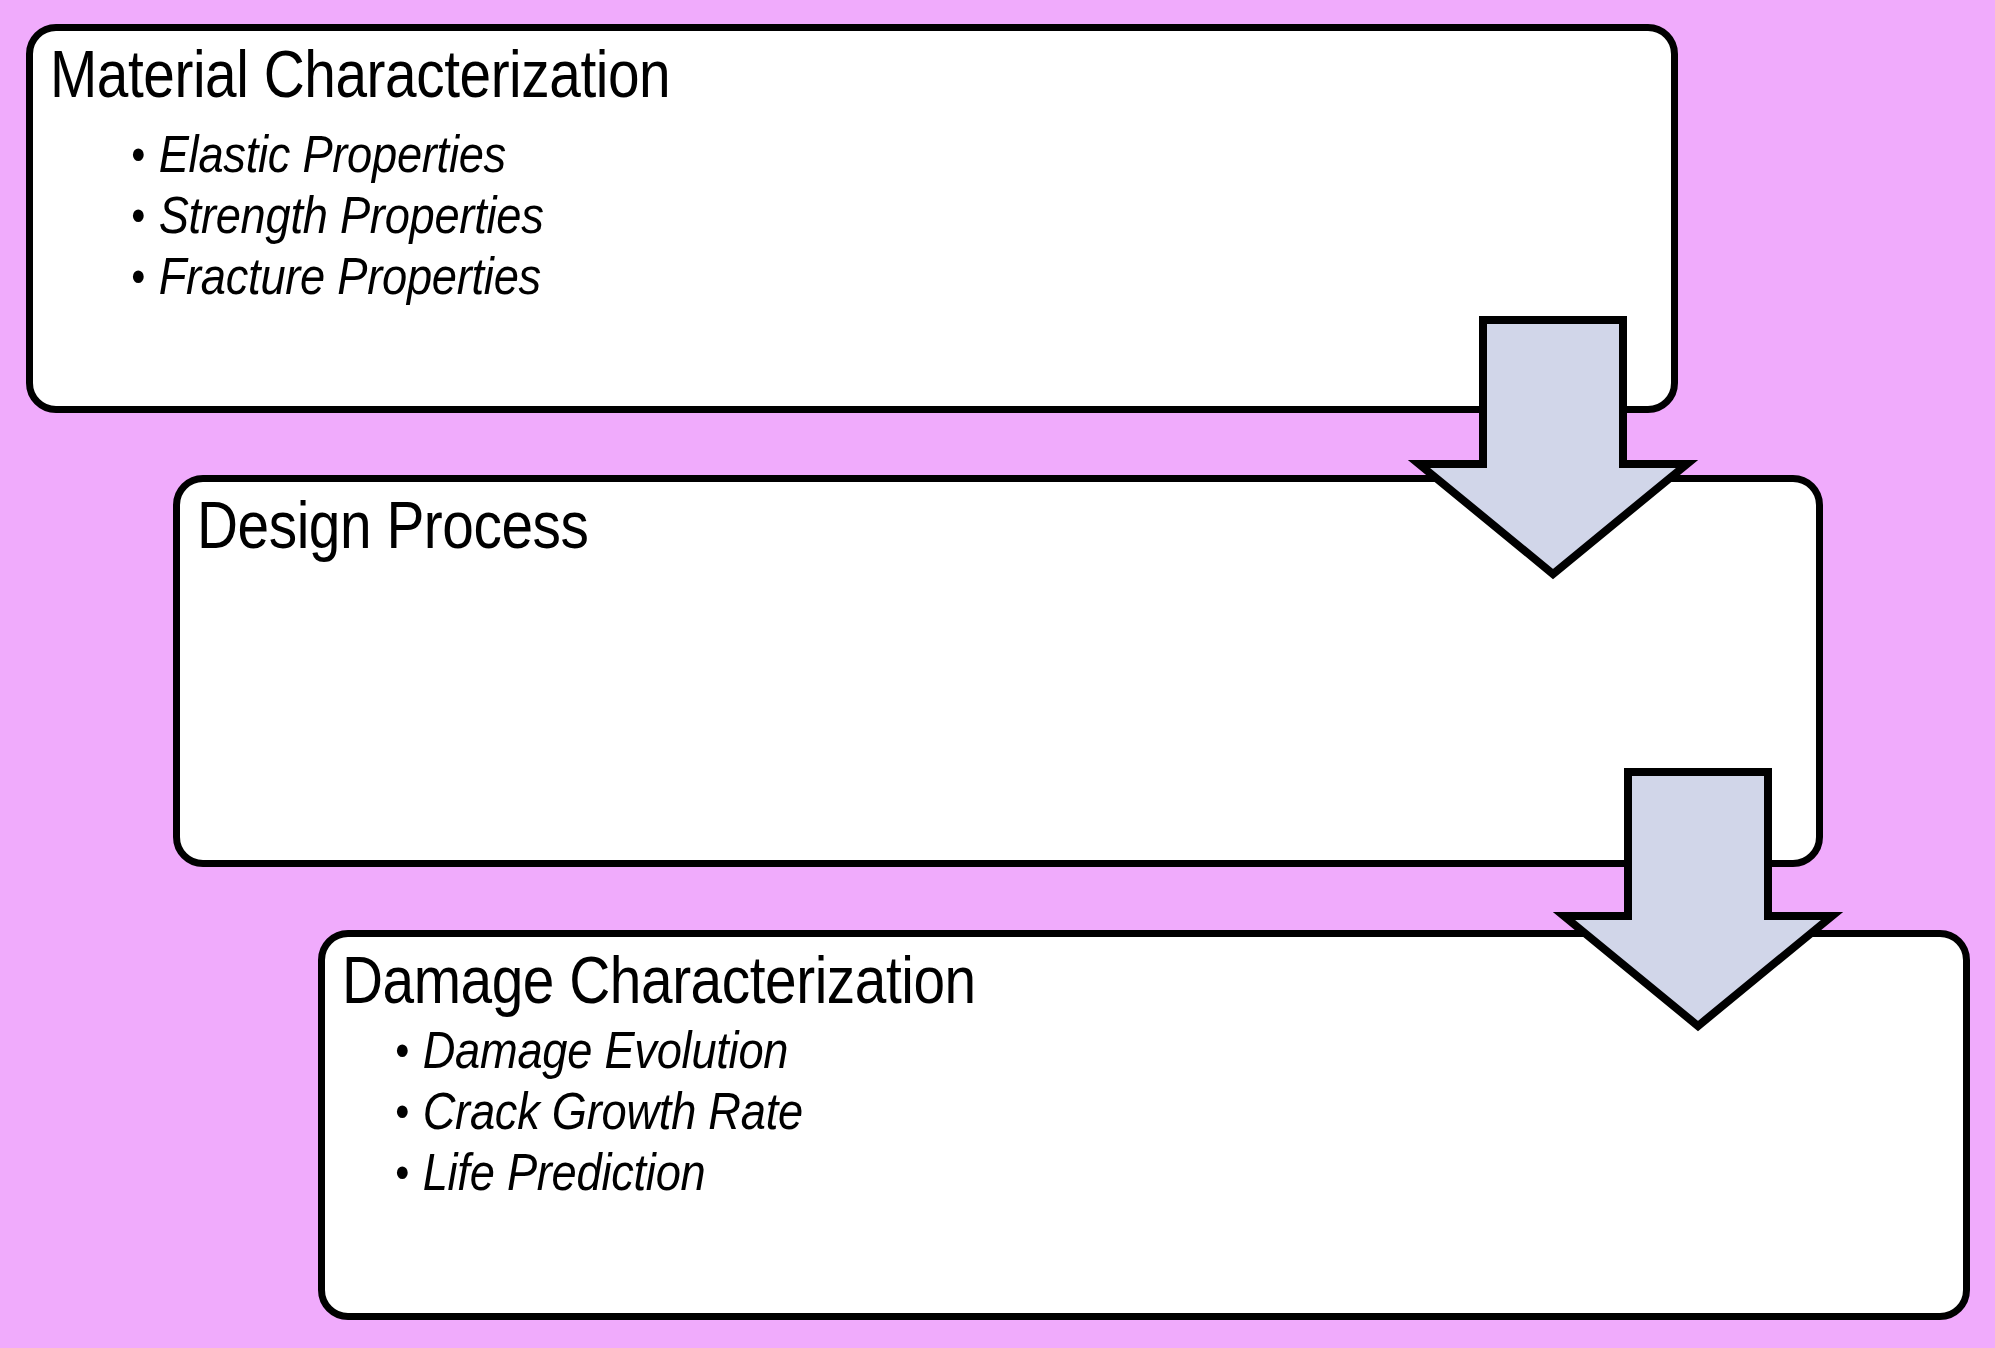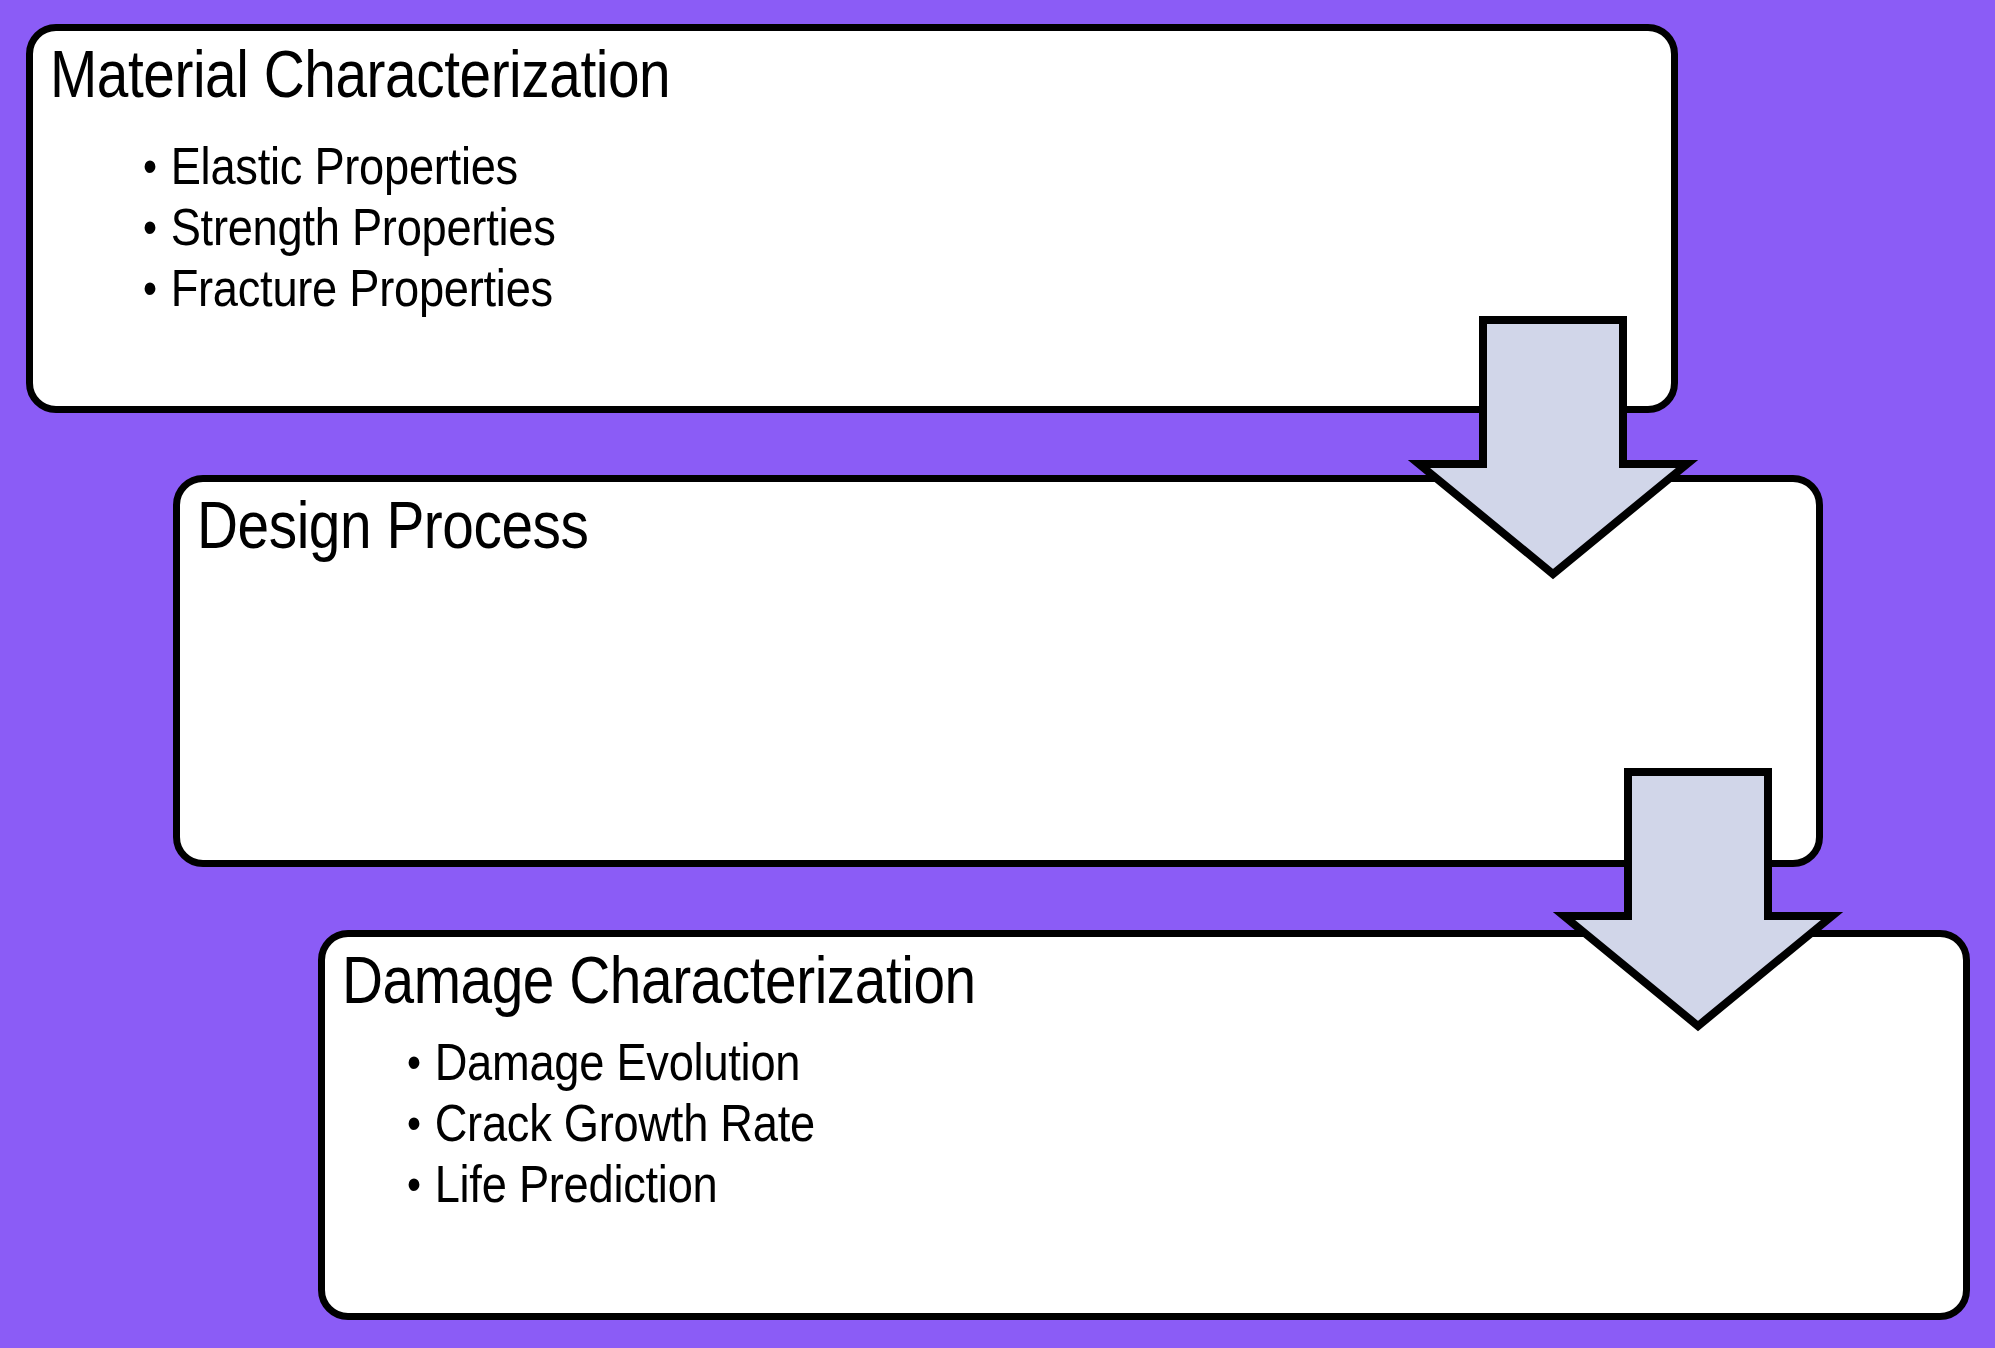--- a/index.html
+++ b/index.html
@@ -7,21 +7,21 @@
     padding: 0;
     background: #ffffff;
   }
   body {
     font-family: "Liberation Sans", sans-serif;
   }
   #canvas {
     position: relative;
     width: 1995px;
     height: 1348px;
-    background: #8b5cf6;
+    background: #f0abfc;
     overflow: hidden;
   }
   .stage-box {
     position: absolute;
     box-sizing: border-box;
     border: 7px solid #000000;
     border-radius: 30px;
     background: #ffffff;
     z-index: 2;
   }
@@ -32,23 +32,24 @@
     font-weight: 400;
     line-height: 1.05;
     color: #000000;
     white-space: nowrap;
     transform: scaleX(0.86);
     transform-origin: left center;
     letter-spacing: -0.5px;
   }
   .stage-list {
     position: absolute;
-    margin: 12px;
+    margin: 0;
     padding: 0;
     list-style: none;
+    font-style: italic;
   }
   .stage-list li {
     font-family: "Liberation Sans", sans-serif;
     font-size: 52px;
     font-weight: 400;
     line-height: 1.0;
     color: #000000;
     white-space: nowrap;
     margin-bottom: 9px;
     transform: scaleX(0.87);

